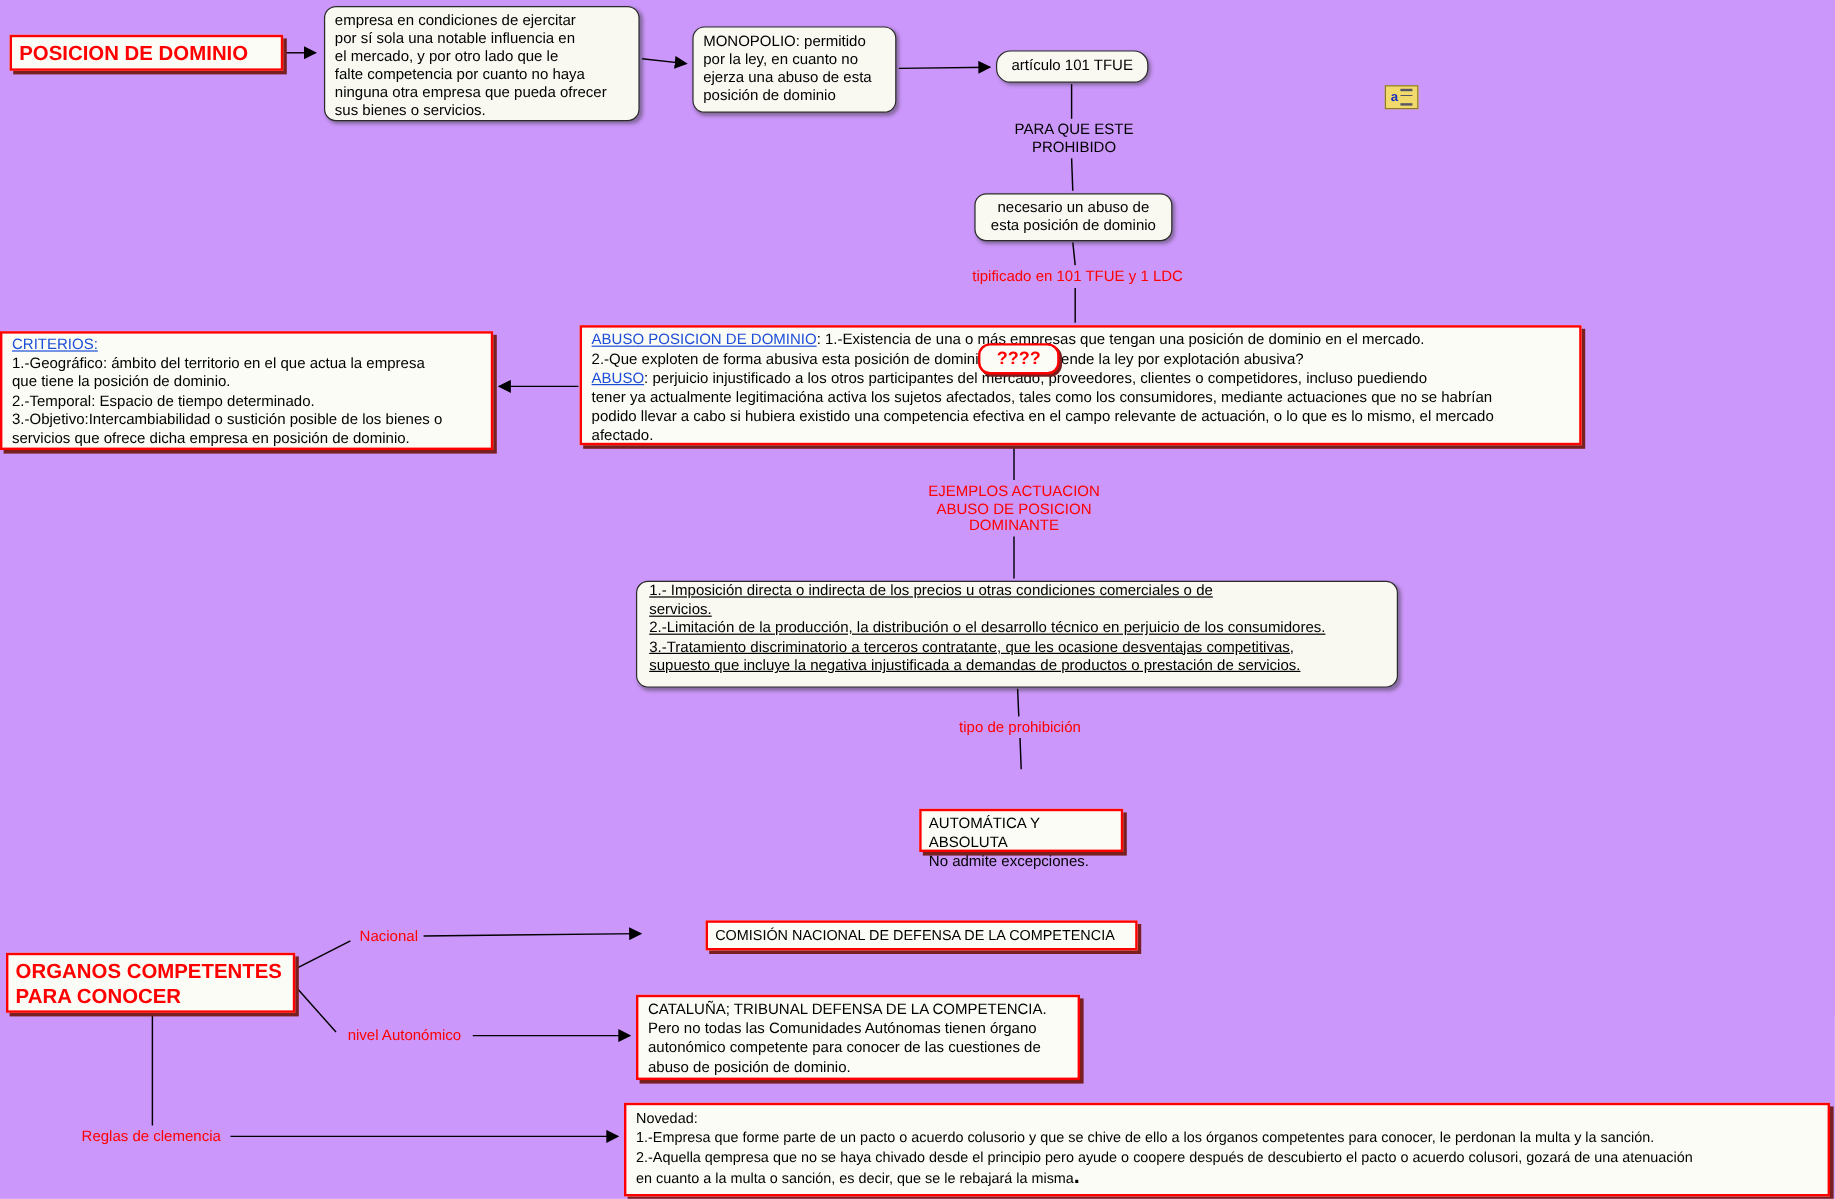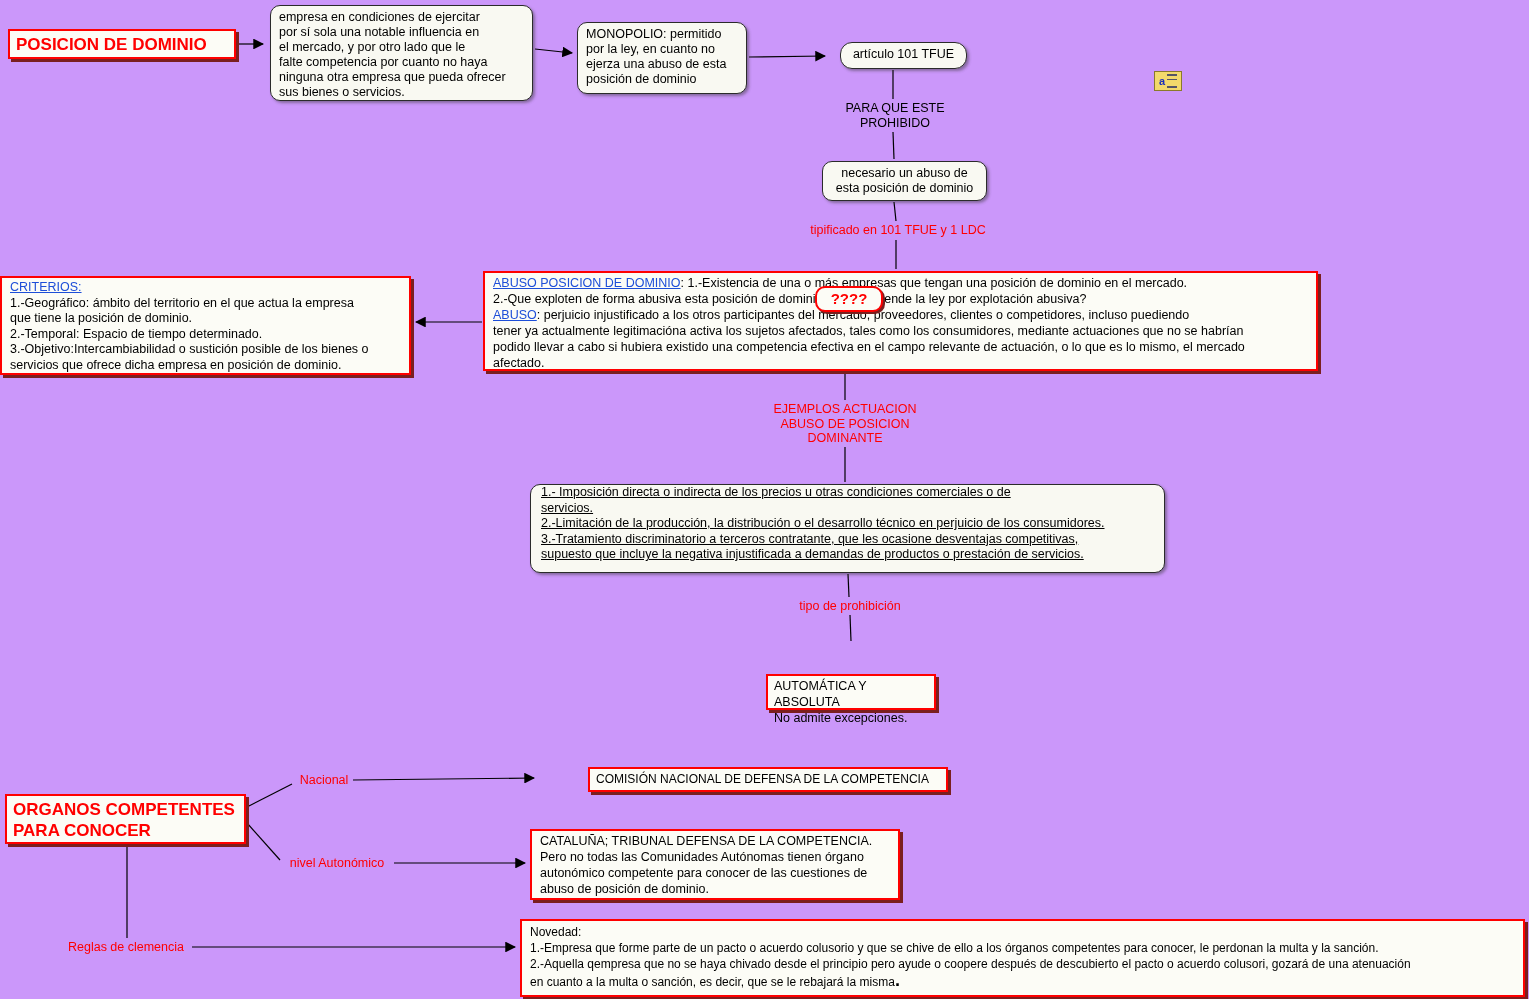--- a/index.html
+++ b/index.html
@@ -21,21 +21,21 @@
     box-shadow:3px 3px 0 #7a1f1f; background:#fcfcf6;
   }
   .title-node {
     color:#ff0000; font-size:17px; font-weight:bold; line-height:21px;
   }
   .q-node {
     border-radius:10px; color:#ff0000; font-weight:bold; font-size:15px;
     text-align:center; z-index:3; line-height:18px; padding:2px 4px;
     box-shadow:2px 2px 0 #7a1f1f;
   }
-  .center {text-align:center;margin-left:10px;}
+  .center {text-align:center;}
   .nowrap {white-space:nowrap;margin-left:48px;}
   .clabel {
     position:absolute; z-index:2; color:#ff0000; font-size:12.5px;
     line-height:14.5px; white-space:pre-line; text-align:center;
   }
   .clabel.black {color:#000;}
   .rhead {color:#1d4ed8; text-decoration:underline;text-align:center;}
   .lh16 {line-height:16px;}
   .bigdot {font-size:18px; font-weight:bold;}
   .note-icon {

